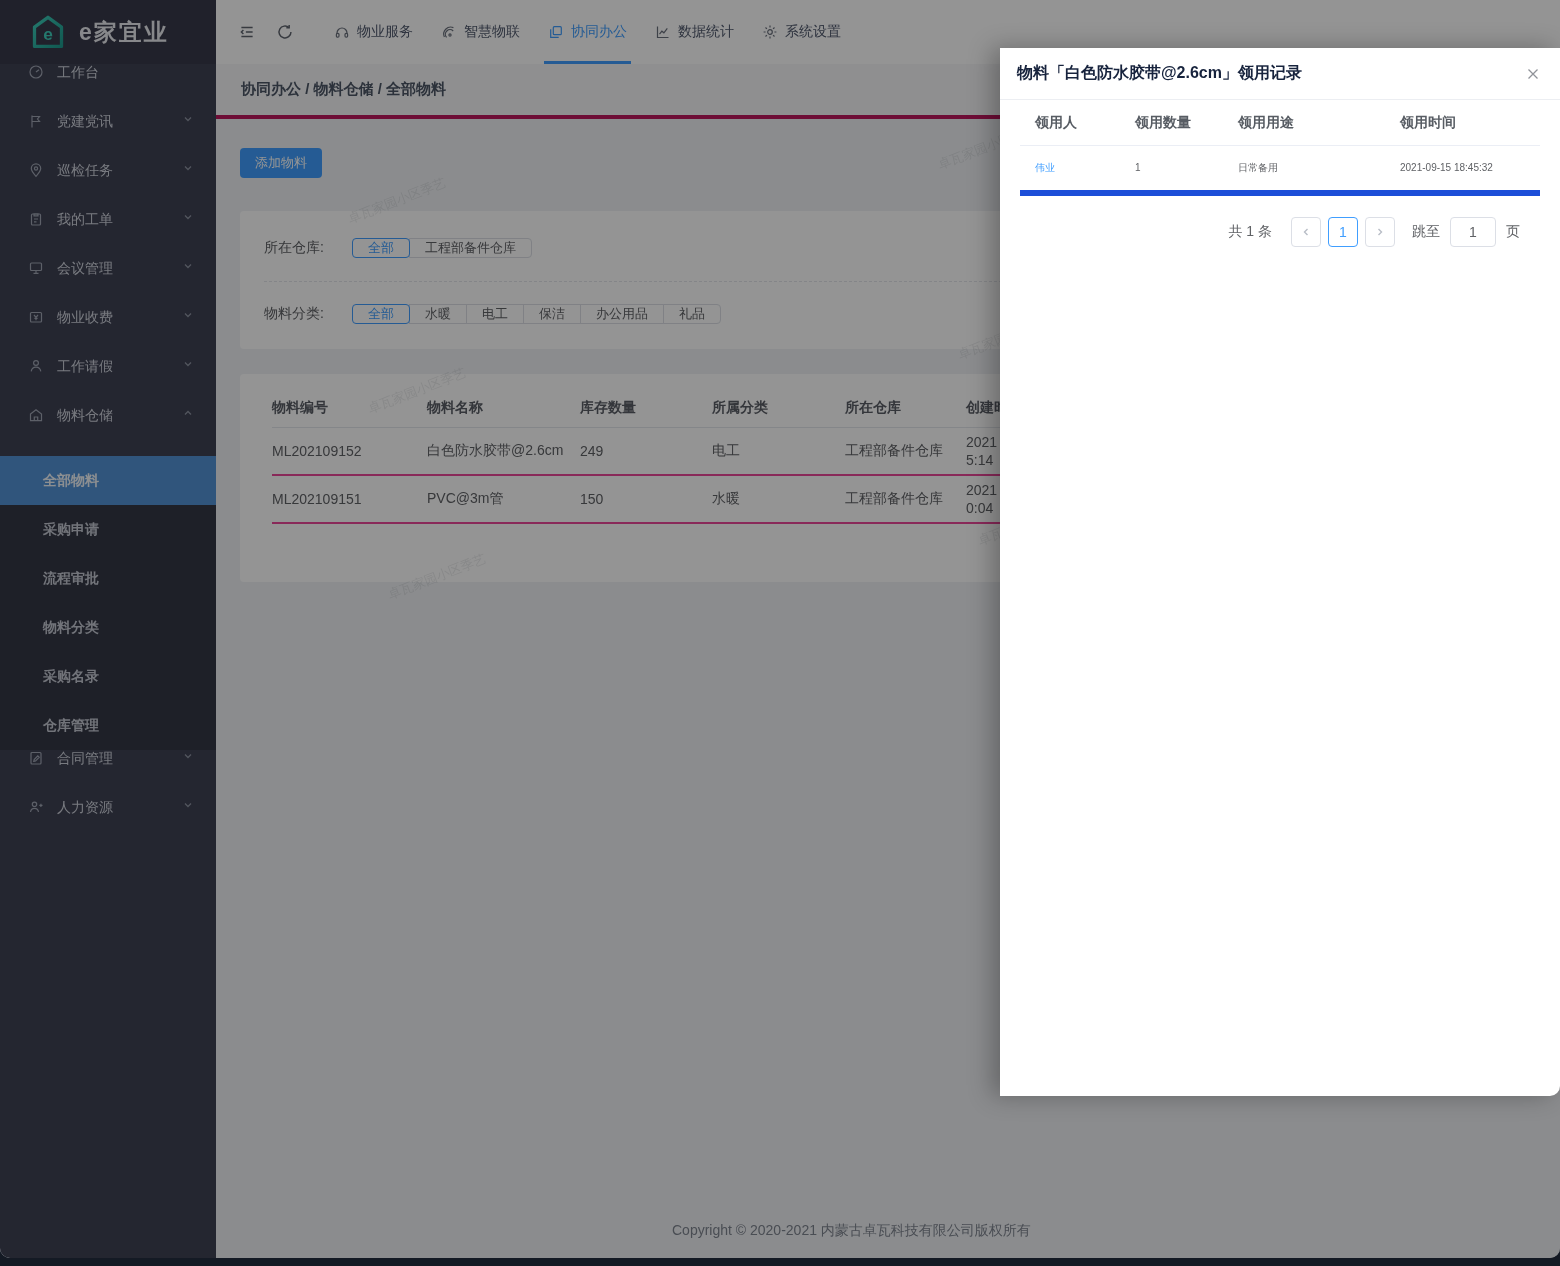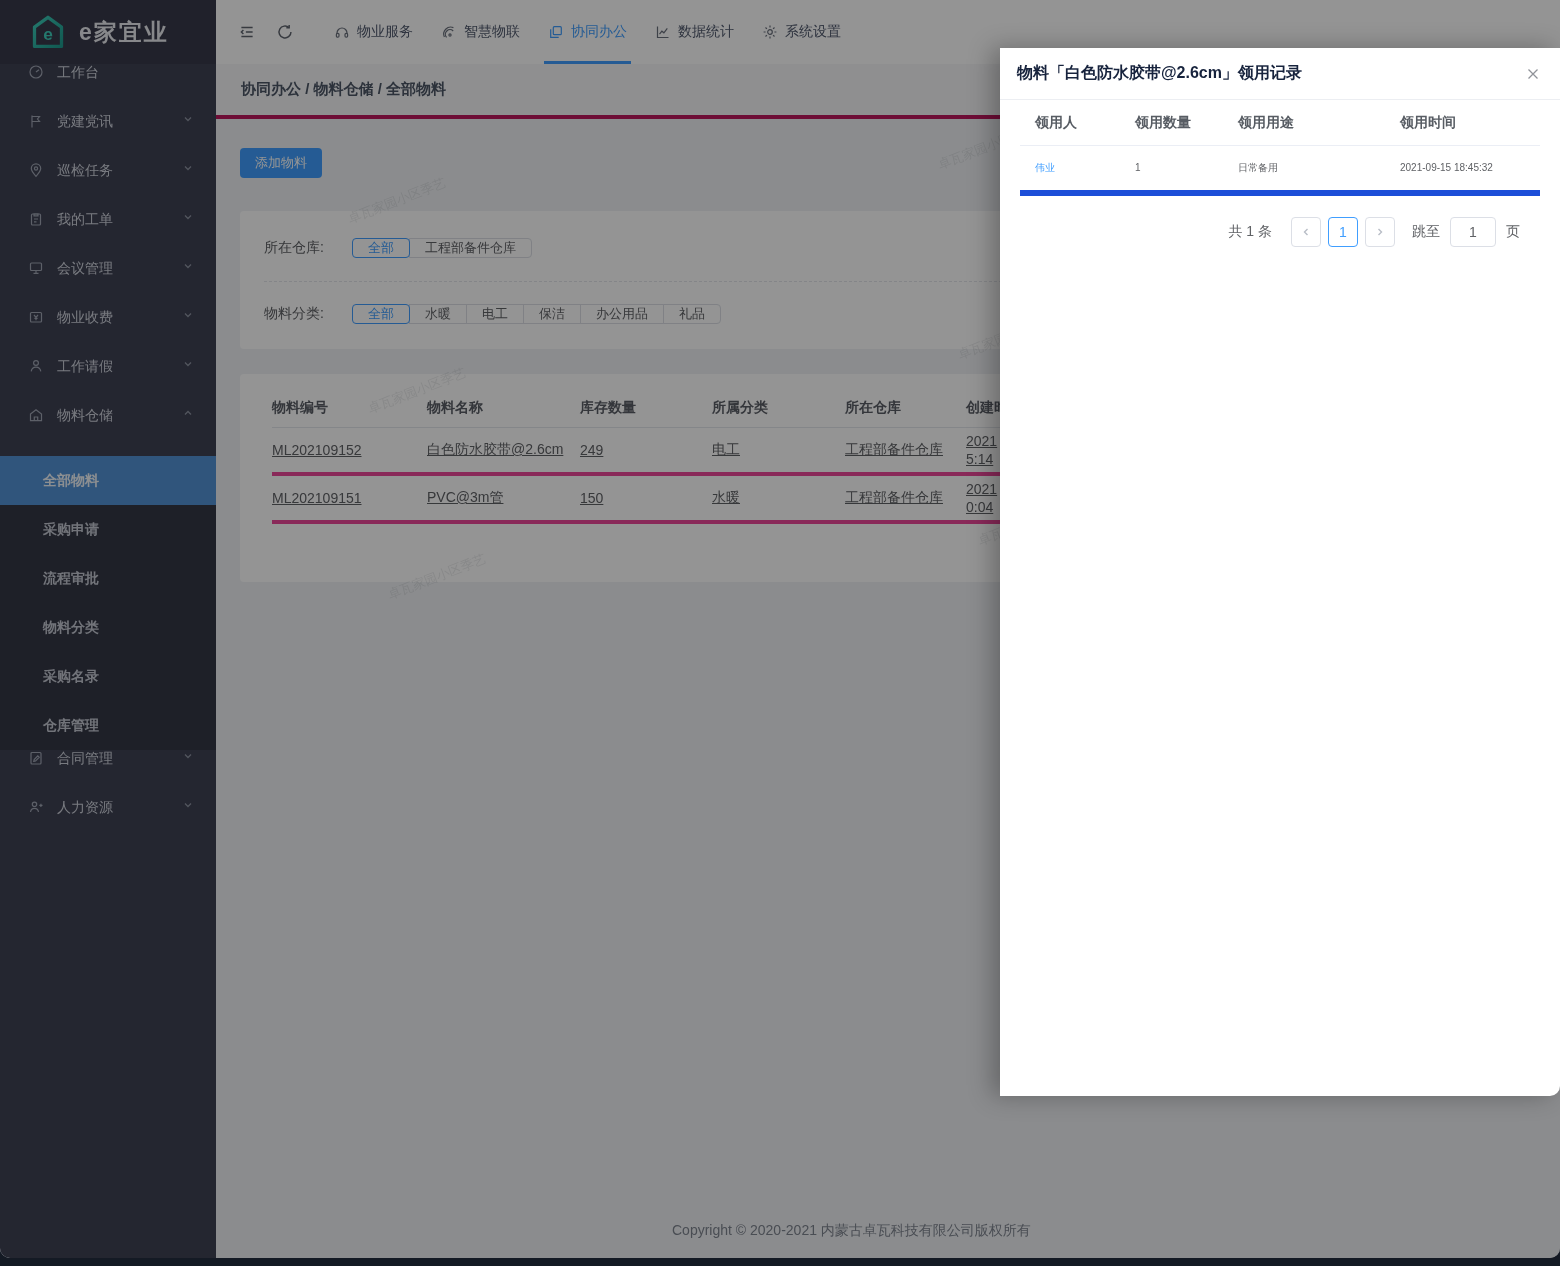--- a/index.html
+++ b/index.html
@@ -65,21 +65,21 @@
     border:1px solid #dcdfe6; color:#606266; font-size:13px; cursor:pointer; margin-left:-1px;
   }
   .chip:first-child { margin-left:0; border-radius:4px 0 0 4px; }
   .chip:last-child { border-radius:0 4px 4px 0; }
   .chip.active { border-color:#409EFF; color:#409EFF; border-radius:4px; position:relative; z-index:1; }
   .filter-divider { border:none; border-top:1px dashed #e3e6ea; margin:23px 0 22px; }
 
   .table-card { margin-top:25px; padding:15px 32px 58px; width:1296px; }
   .grid-row { display:grid; grid-template-columns:155px 153px 132px 133px 121px 1fr; align-items:center; }
   .thead { height:39px; border-bottom:1px solid #e4e7ed; font-size:14px; font-weight:bold; color:#5a5e66; }
-  .trow { height:48px; border-bottom:4px solid #ec4899; font-size:14px; color:#606266;text-decoration:underline; }
+  .trow { height:48px; border-bottom:2px solid #ec4899; font-size:14px; color:#606266; }
   .created-cell { line-height:18px; font-size:14px; color:#606266; }
 
   .watermark {
     position:absolute; font-size:13px; color:rgba(50,55,65,0.10);
     transform:rotate(-21deg); white-space:nowrap; pointer-events:none; z-index:3;
   }
 
   .footer { position:absolute; left:672px; top:1222px; font-size:14px; color:#7f8590; }
 
   

